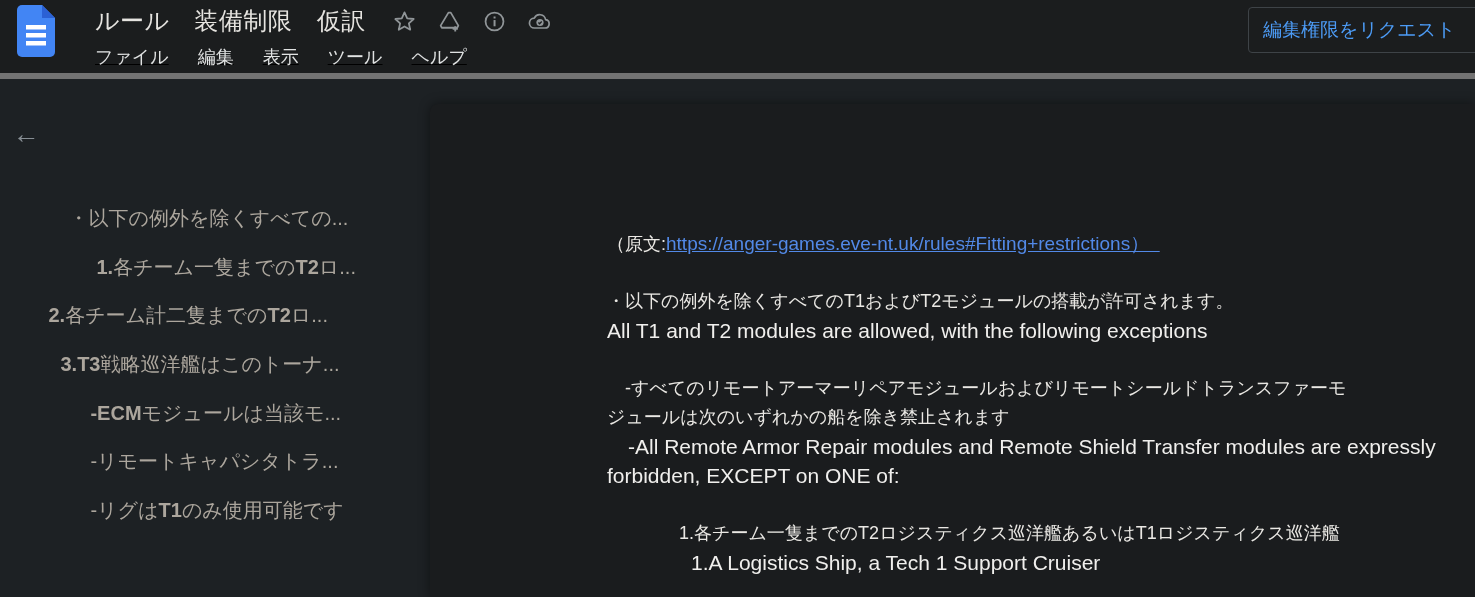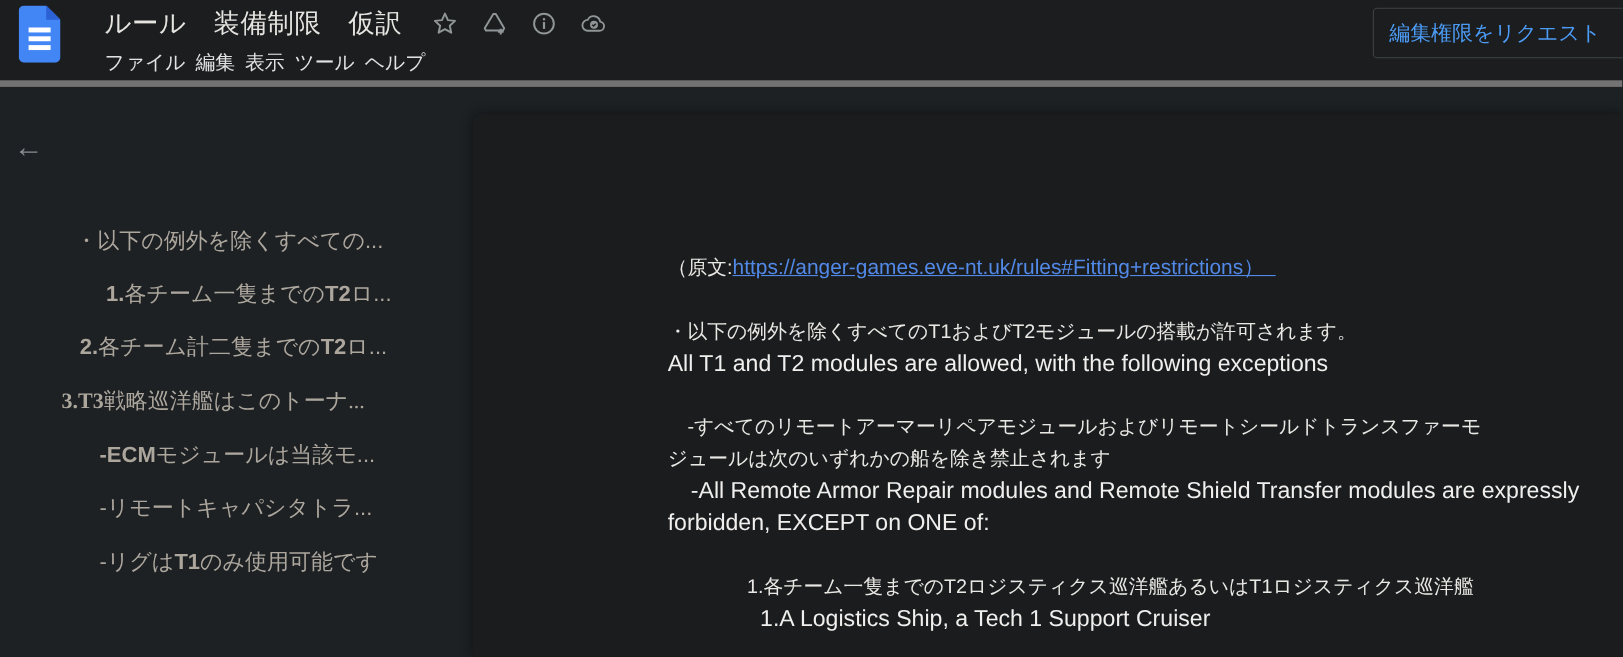--- a/index.html
+++ b/index.html
@@ -9,40 +9,40 @@
 
   
   .topbar { position:absolute; left:0; top:0; width:1475px; height:79px;
             background:#1b1d1e; border-bottom:6px solid #737373; }
   .docs-icon { position:absolute; left:17px; top:5px; width:38px; height:52px; }
   .topbar-main { position:absolute; left:95px; top:0; }
   .title-row { display:flex; align-items:center; height:42px; }
   .doc-title { font-size:24px; color:#e6e4e0; letter-spacing:0.5px; margin-right:26px; white-space:pre; }
   .tb-icon { width:26px; height:26px; margin-right:19px; display:inline-flex; align-items:center; justify-content:center; }
   .tb-icon svg { display:block; }
-  .menu-row { display:flex; gap:9px; margin-top:2px; }
+  .menu-row { display:flex; gap:29px; margin-top:2px;text-decoration:underline; }
   .menu-item { font-size:18px; color:#e1e3e3; line-height:26px; cursor:default; white-space:pre; }
   .request-btn { position:absolute; left:1248px; top:7px; width:262px; height:46px;
                  border:1px solid #3e4347; border-radius:4px; background:transparent;
                  color:#4c9bf5; font-size:19px; padding:0 14px; text-align:left;
                  font-family:"Liberation Sans", sans-serif; white-space:pre; }
 
   
   .workspace { position:absolute; left:0; top:80px; width:1475px; height:517px; background:#1d2124; }
 
   
   .sidebar { position:absolute; left:0; top:0; width:430px; height:517px; }
   .back-arrow { position:absolute; left:10px; top:38px; width:32px; height:32px;
                 color:#878e94; font-size:27px; line-height:32px; text-align:center; cursor:pointer; }
   .ol-item { position:absolute; font-size:20px; color:#aca69d; white-space:pre; cursor:pointer; }
   .ol-item .b { font-weight:700; }
   .i0 { left:24px; top:102px; }
   .i1 { left:52px; top:151px; }
-  .i2 { left:28px; top:199px; }
-  .i3 { left:16px; top:248px;font-family:Liberation Serif, serif; }
+  .i2 { left:4px; top:199px; }
+  .i3 { left:16px; top:248px; }
   .i4 { left:46px; top:297px; }
   .i5 { left:46px; top:345px; }
   .i6 { left:46px; top:394px; }
 
   
   .page { position:absolute; left:430px; top:24px; width:1045px; height:493px;
           background:#1a1c1e; border-radius:8px 0 0 0;
           box-shadow:0 0 12px rgba(0,0,0,0.45); cursor:text; }
   .doc-lines { position:absolute; left:133px; top:125px; width:880px;margin-left:44px; }
   .doc-line { height:29px; line-height:29px; white-space:pre; }

